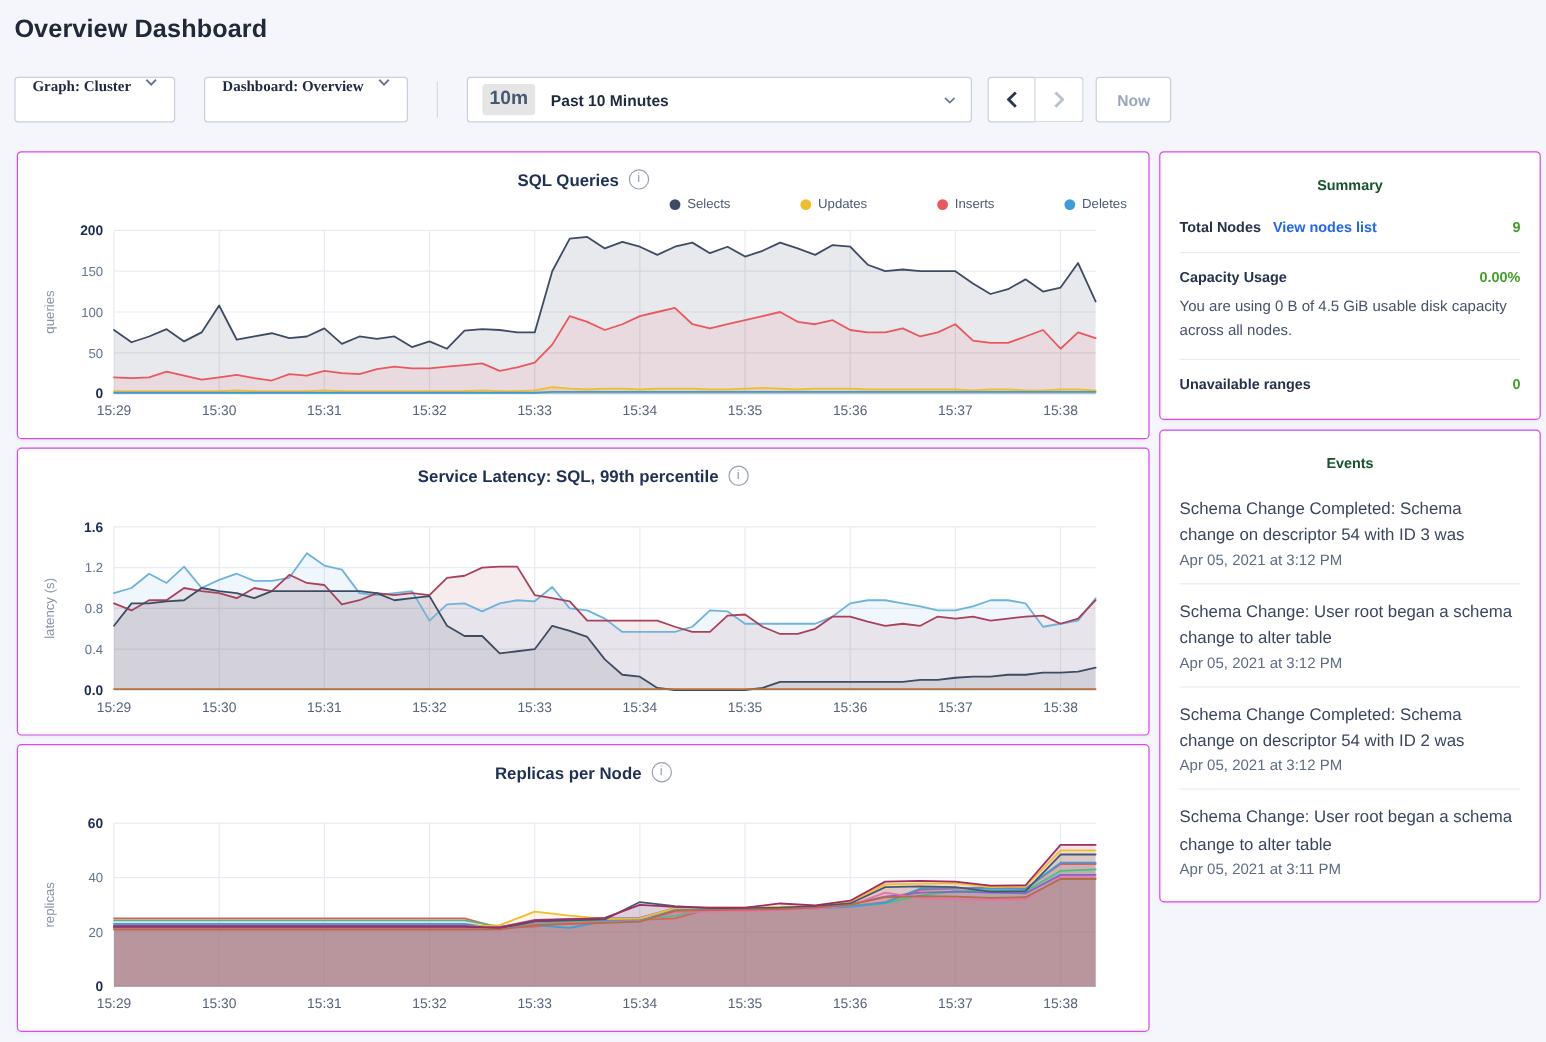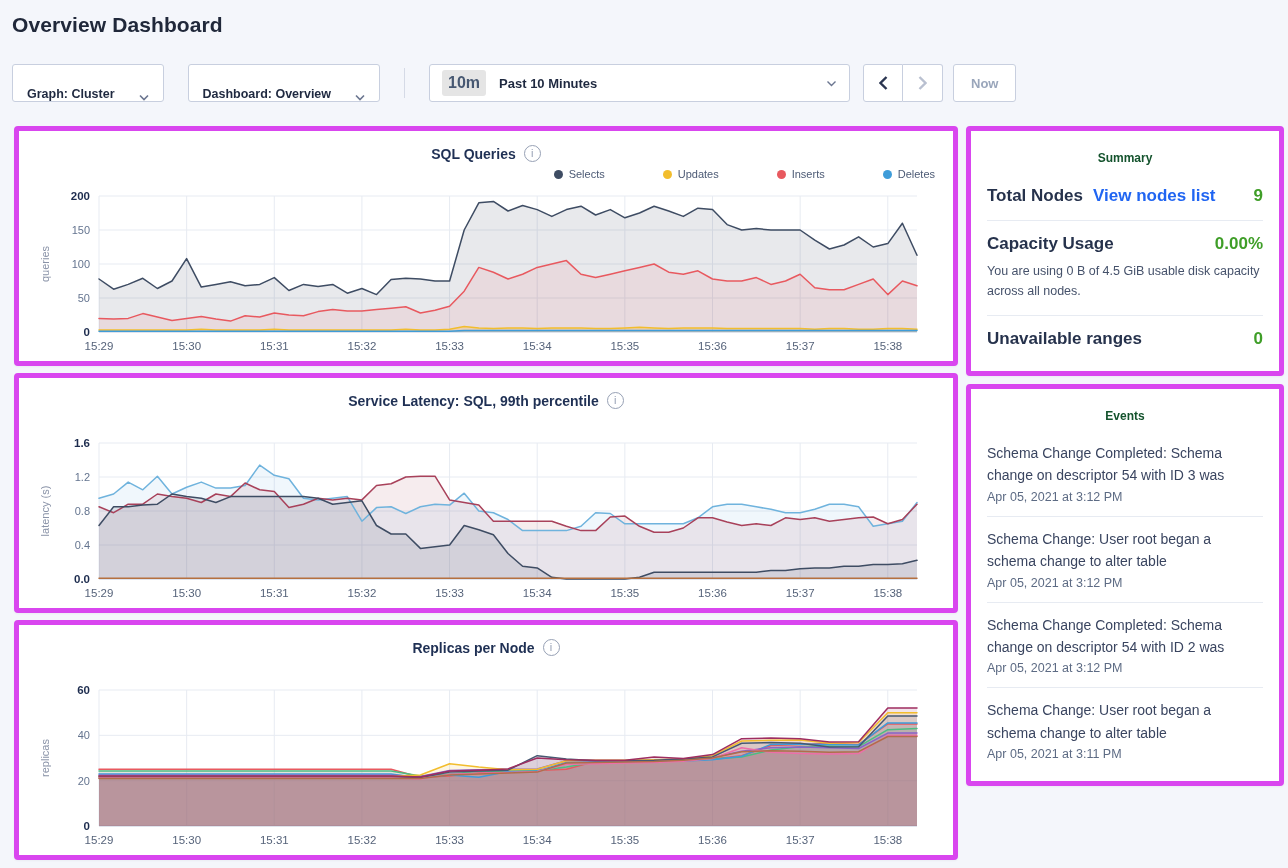--- a/index.html
+++ b/index.html
@@ -12,36 +12,36 @@
   }
   .page-title {
     margin:13px 0 0 12px; font-size:21px; font-weight:700; color:#20283a; letter-spacing:.1px;
   }
   
   .toolbar { display:flex; align-items:center; margin:27px 12px 0 12px; height:38px; }
   .dd-btn, .time-sel, .pager button, .now-btn {
     height:38px; background:#fff; border:1px solid #c8cfdf; border-radius:3px;
     font-family:inherit; font-size:12.5px; font-weight:700; color:#1f2940; cursor:pointer;
   }
-  .dd-btn { display:flex; align-items:flex-end; gap:24px; padding:0 14px; }
+  .dd-btn { display:flex; align-items:flex-start; gap:12px; padding:0 14px;font-family:Liberation Serif, serif; }
   .dd-btn + .dd-btn { margin-left:24px; }
   .chev { display:inline-flex; color:#6b7690; }
   .v-divider { width:1px; height:30px; background:#d5dae6; margin:0 24px; }
   .time-sel { width:421px; display:flex; align-items:center; gap:13px; padding:0 12px; text-align:left; }
   .time-badge { background:#e5e5e5; border-radius:3px; padding:4px 6px; font-size:16px; font-weight:700; color:#475872; }
   .time-label { font-size:13px; font-weight:700; }
   .time-sel .chev { margin-left:auto; }
   .pager { display:flex; margin-left:13px; }
   .pager button { width:40px; display:flex; align-items:center; justify-content:center; }
   .pager button:first-child { border-radius:3px 0 0 3px; }
   .pager button:last-child { border-radius:0 3px 3px 0; border-left:none; }
   .now-btn { margin-left:10px; padding:0 17px; color:#9aa6bb; font-size:13px; }
   
   .content { display:flex; gap:8px; margin:24px 4px 0 14px; align-items:flex-start; }
-  .card { background:#fff; border:5px solid #d946ef; border-radius:4px; box-shadow:0 1px 2px rgba(50,60,90,.05); }
+  .card { background:#fff; border:1px solid #d946ef; border-radius:4px; box-shadow:0 1px 2px rgba(50,60,90,.05); }
   .charts-col { width:944px; display:flex; flex-direction:column; gap:7px; }
   .chart-card { height:240px; padding:14px 16px 0; }
   .chart-title-row { display:flex; justify-content:center; align-items:center; gap:8px; }
   .chart-title { font-size:14px; font-weight:700; color:#1f3054; }
   .info-icon { width:17px; height:17px; border:1px solid #97a1b5; border-radius:50%; color:#97a1b5;
     font-size:11px; line-height:15px; text-align:center; flex:0 0 auto; }
   .legend-row { height:24px; display:flex; justify-content:flex-end; align-items:center; gap:26px;
     font-size:11px; color:#4c5a75; padding-right:2px; }
   .legend-item { display:inline-flex; align-items:center; gap:6px;margin-left:32px; }
   .legend-item .dot { width:9px; height:9px; border-radius:50%; }
@@ -51,21 +51,21 @@
   svg.plot .ytick { font-size:11px; fill:#64748f; font-family:"Liberation Sans",sans-serif; }
   svg.plot .ytick.bold { font-weight:700; fill:#1d2c4e; font-size:11.5px; }
   svg.plot .xtick { font-size:11.5px; fill:#56637a; font-family:"Liberation Sans",sans-serif; }
   svg.plot .unit { font-size:11px; fill:#8a93a8; font-family:"Liberation Sans",sans-serif; }
   
   .sidebar { width:318px; display:flex; flex-direction:column; gap:8px; }
   .side-card { padding:16px 16px 8px; }
   .side-title { text-align:center; font-size:12px; font-weight:700; color:#14532d; margin:4px 0 8px; }
   .srow { padding:13px 0 14px; border-bottom:1px solid #e7ebf2; }
   .srow:last-child { border-bottom:none; }
-  .srow-main { display:flex; align-items:baseline; font-size:17px; font-weight:700; color:#26324c; }
+  .srow-main { display:flex; align-items:baseline; font-size:12px; font-weight:700; color:#26324c; }
   .s-link { color:#2065f2; margin-left:10px; font-weight:700; text-decoration:none; }
   .s-val { margin-left:auto; color:#3f9e28; }
   .s-desc { font-size:12.5px; font-weight:400; color:#46526b; line-height:1.6; margin-top:7px; }
   .event { padding:11px 0 12px; border-bottom:1px solid #e7ebf2; }
   .event:last-child { border-bottom:none; }
   .event-text { font-size:14px; color:#3a4560; line-height:1.6; }
   .event-ts { font-size:12.5px; color:#5d6b84; margin-top:3px; }
 </style>
 </head>
 <body>

